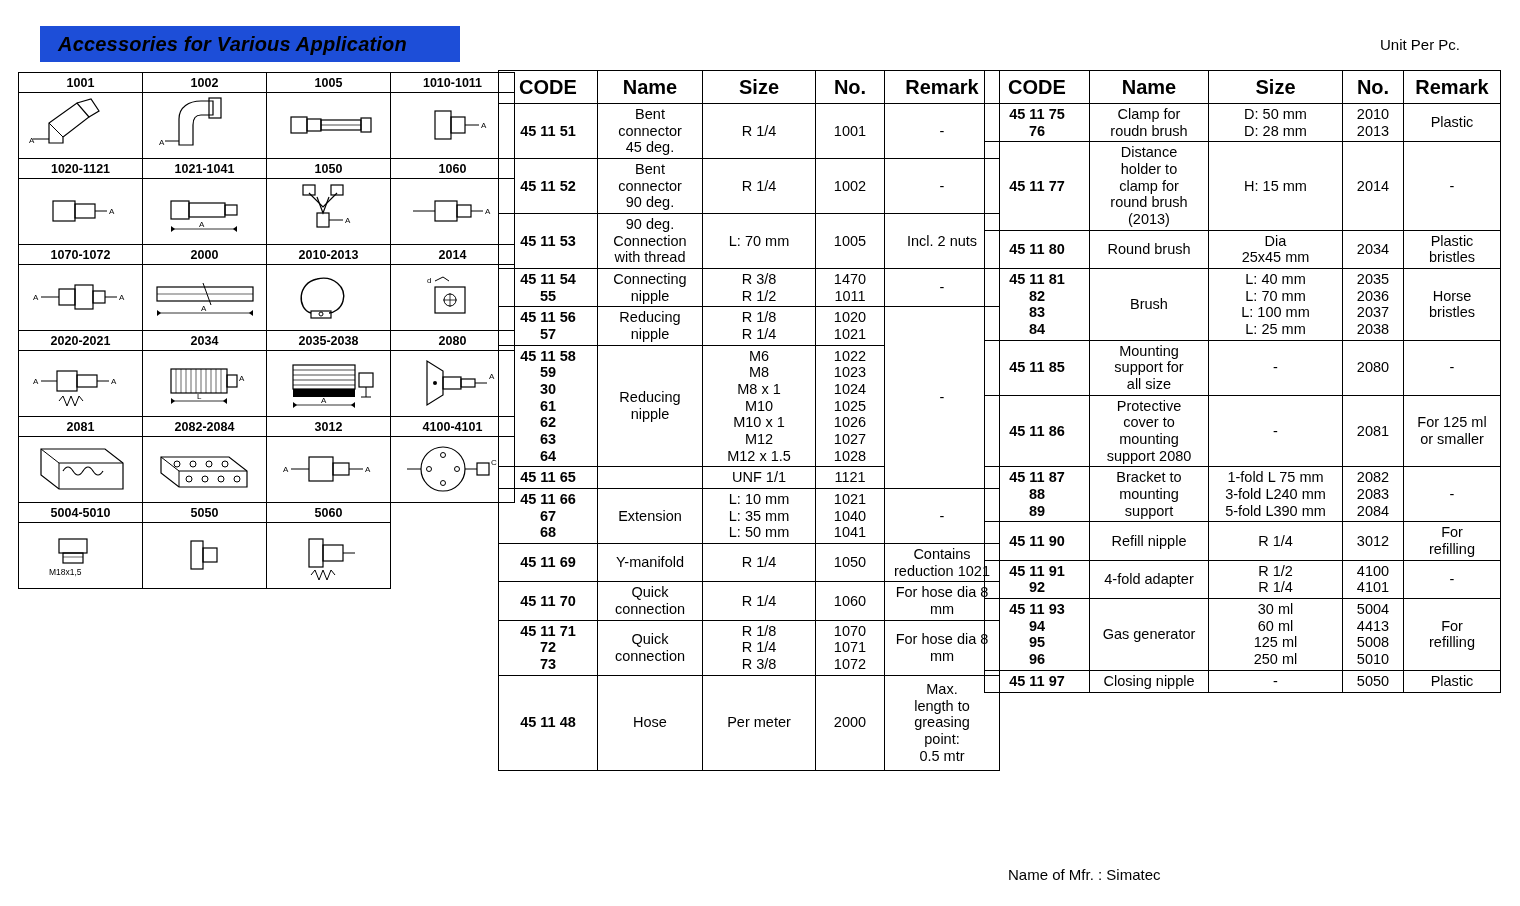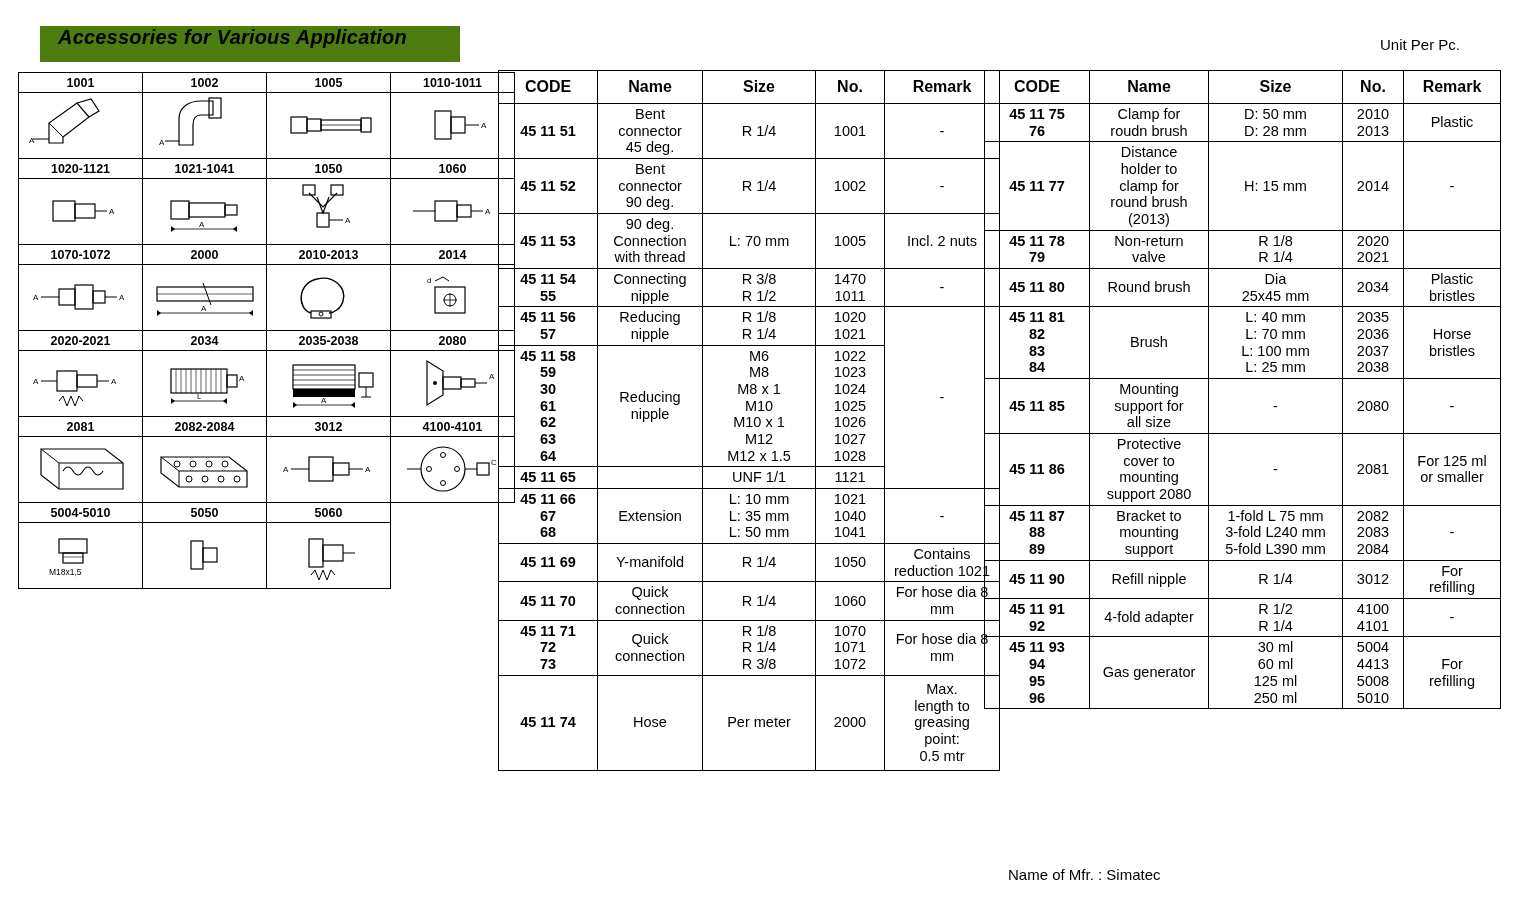--- a/index.html
+++ b/index.html
@@ -9,22 +9,22 @@
     font-family:"Liberation Sans", sans-serif;
     color:#000000;
     position:relative;
     overflow:hidden;
   }
   .page{position:relative;width:1520px;height:906px;}
 
   
   #title-banner{
     position:absolute;left:40px;top:26px;width:420px;height:36px;
-    background:#4d7c0f;
-    display:flex;
+    background:#1d4ed8;
+    display:flex;align-items:center;
   }
   #title-banner .title-text{
     font-size:20px;font-weight:bold;font-style:italic;
     padding-left:18px;letter-spacing:.2px;
   }
 
   
   #figure-grid{
     position:absolute;left:18px;top:72px;
     border-collapse:collapse;
@@ -60,21 +60,21 @@
     position:absolute;
     font-size:14.5px;
   }
   table.spec th,table.spec td{
     border:1px solid #000;
     padding:2px 4px;
     text-align:center;
     vertical-align:middle;
     line-height:1.15;
   }
-  table.spec th{font-weight:bold;font-size:16px;height:28px;}
+  table.spec th{font-weight:bold;font-size:20px;height:28px;}
   td.code{font-weight:bold;white-space:pre-line;}
   td.nm{}
   td.sz{white-space:pre-line;}
   td.no{white-space:pre-line;}
   td.rm{}
 
   #table-left{left:498px;top:70px;}
   #table-right{left:984px;top:70px;}
 
   
@@ -539,21 +539,21 @@
           <td class="sz">R 1/8
 R 1/4
 R 3/8</td>
           <td class="no">1070
 1071
 1072</td>
           <td class="rm">For hose
 dia 8 mm</td>
         </tr>
       <tr>
-          <td class="code">45 11 74</td>
+          <td class="code">45 11 48</td>
           <td class="nm">Hose</td>
           <td class="sz">Per meter</td>
           <td class="no">2000</td>
           <td class="rm" style="white-space:pre-line;height:90px">Max.
 length to
 greasing
 point:
 0.5 mtr</td>
         </tr>
     </tbody>
@@ -584,31 +584,20 @@
       <tr>
           <td class="code">45 11 77</td>
           <td class="nm" style="white-space:pre-line">Distance
 holder to
 clamp for
 round brush
 (2013)</td>
           <td class="sz">H: 15 mm</td>
           <td class="no">2014</td>
           <td class="rm">-</td>
-        </tr>
-      <tr>
-          <td class="code">45 11 78
-79</td>
-          <td class="nm" style="white-space:pre-line">Non-return
-valve</td>
-          <td class="sz">R 1/8
-R 1/4</td>
-          <td class="no">2020
-2021</td>
-          <td class="rm"></td>
         </tr>
       <tr>
           <td class="code">45 11 80</td>
           <td class="nm">Round brush</td>
           <td class="sz">Dia
 25x45 mm</td>
           <td class="no">2034</td>
           <td class="rm" style="white-space:pre-line">Plastic
 bristles</td>
         </tr>
@@ -692,18 +681,25 @@
 60 ml
 125 ml
 250 ml</td>
           <td class="no">5004
 4413
 5008
 5010</td>
           <td class="rm" style="white-space:pre-line">For
 refilling</td>
         </tr>
+      <tr>
+          <td class="code">45 11 97</td>
+          <td class="nm">Closing nipple</td>
+          <td class="sz">-</td>
+          <td class="no">5050</td>
+          <td class="rm">Plastic</td>
+        </tr>
     </tbody>
   </table>
 
   <div id="mfr-name">Name of Mfr. : Simatec</div>
 
 </div>
 
 </body></html>

